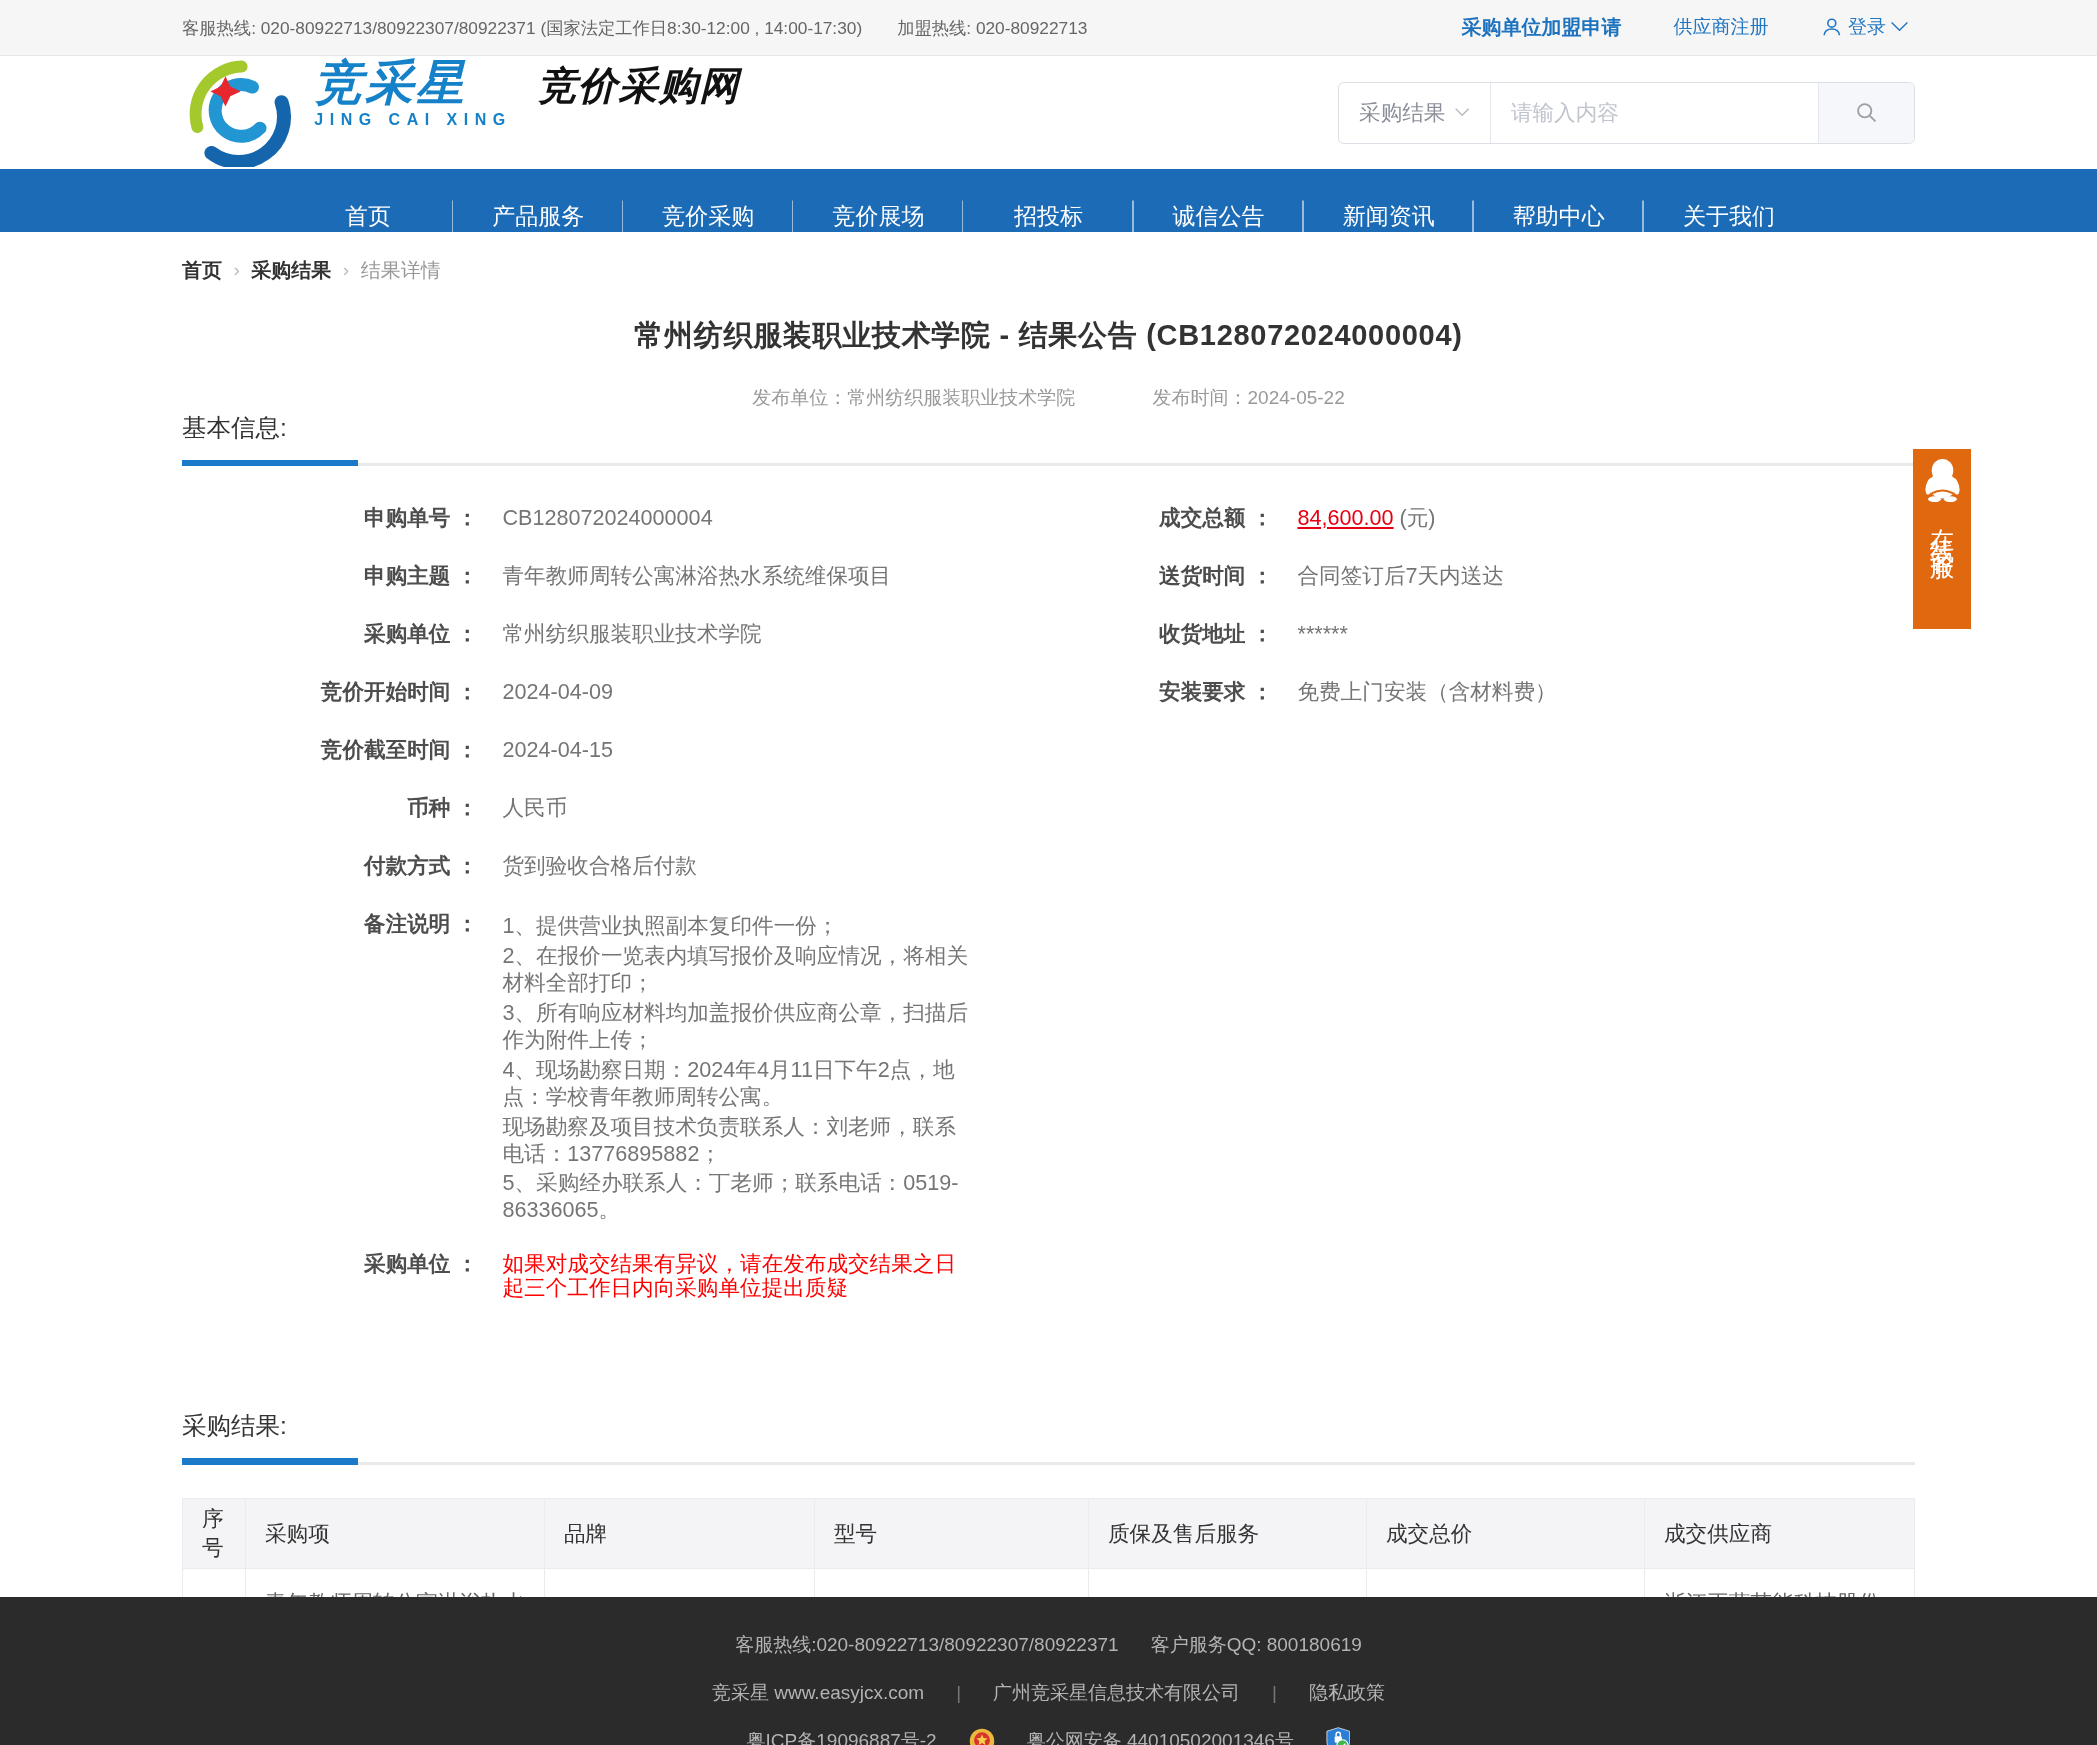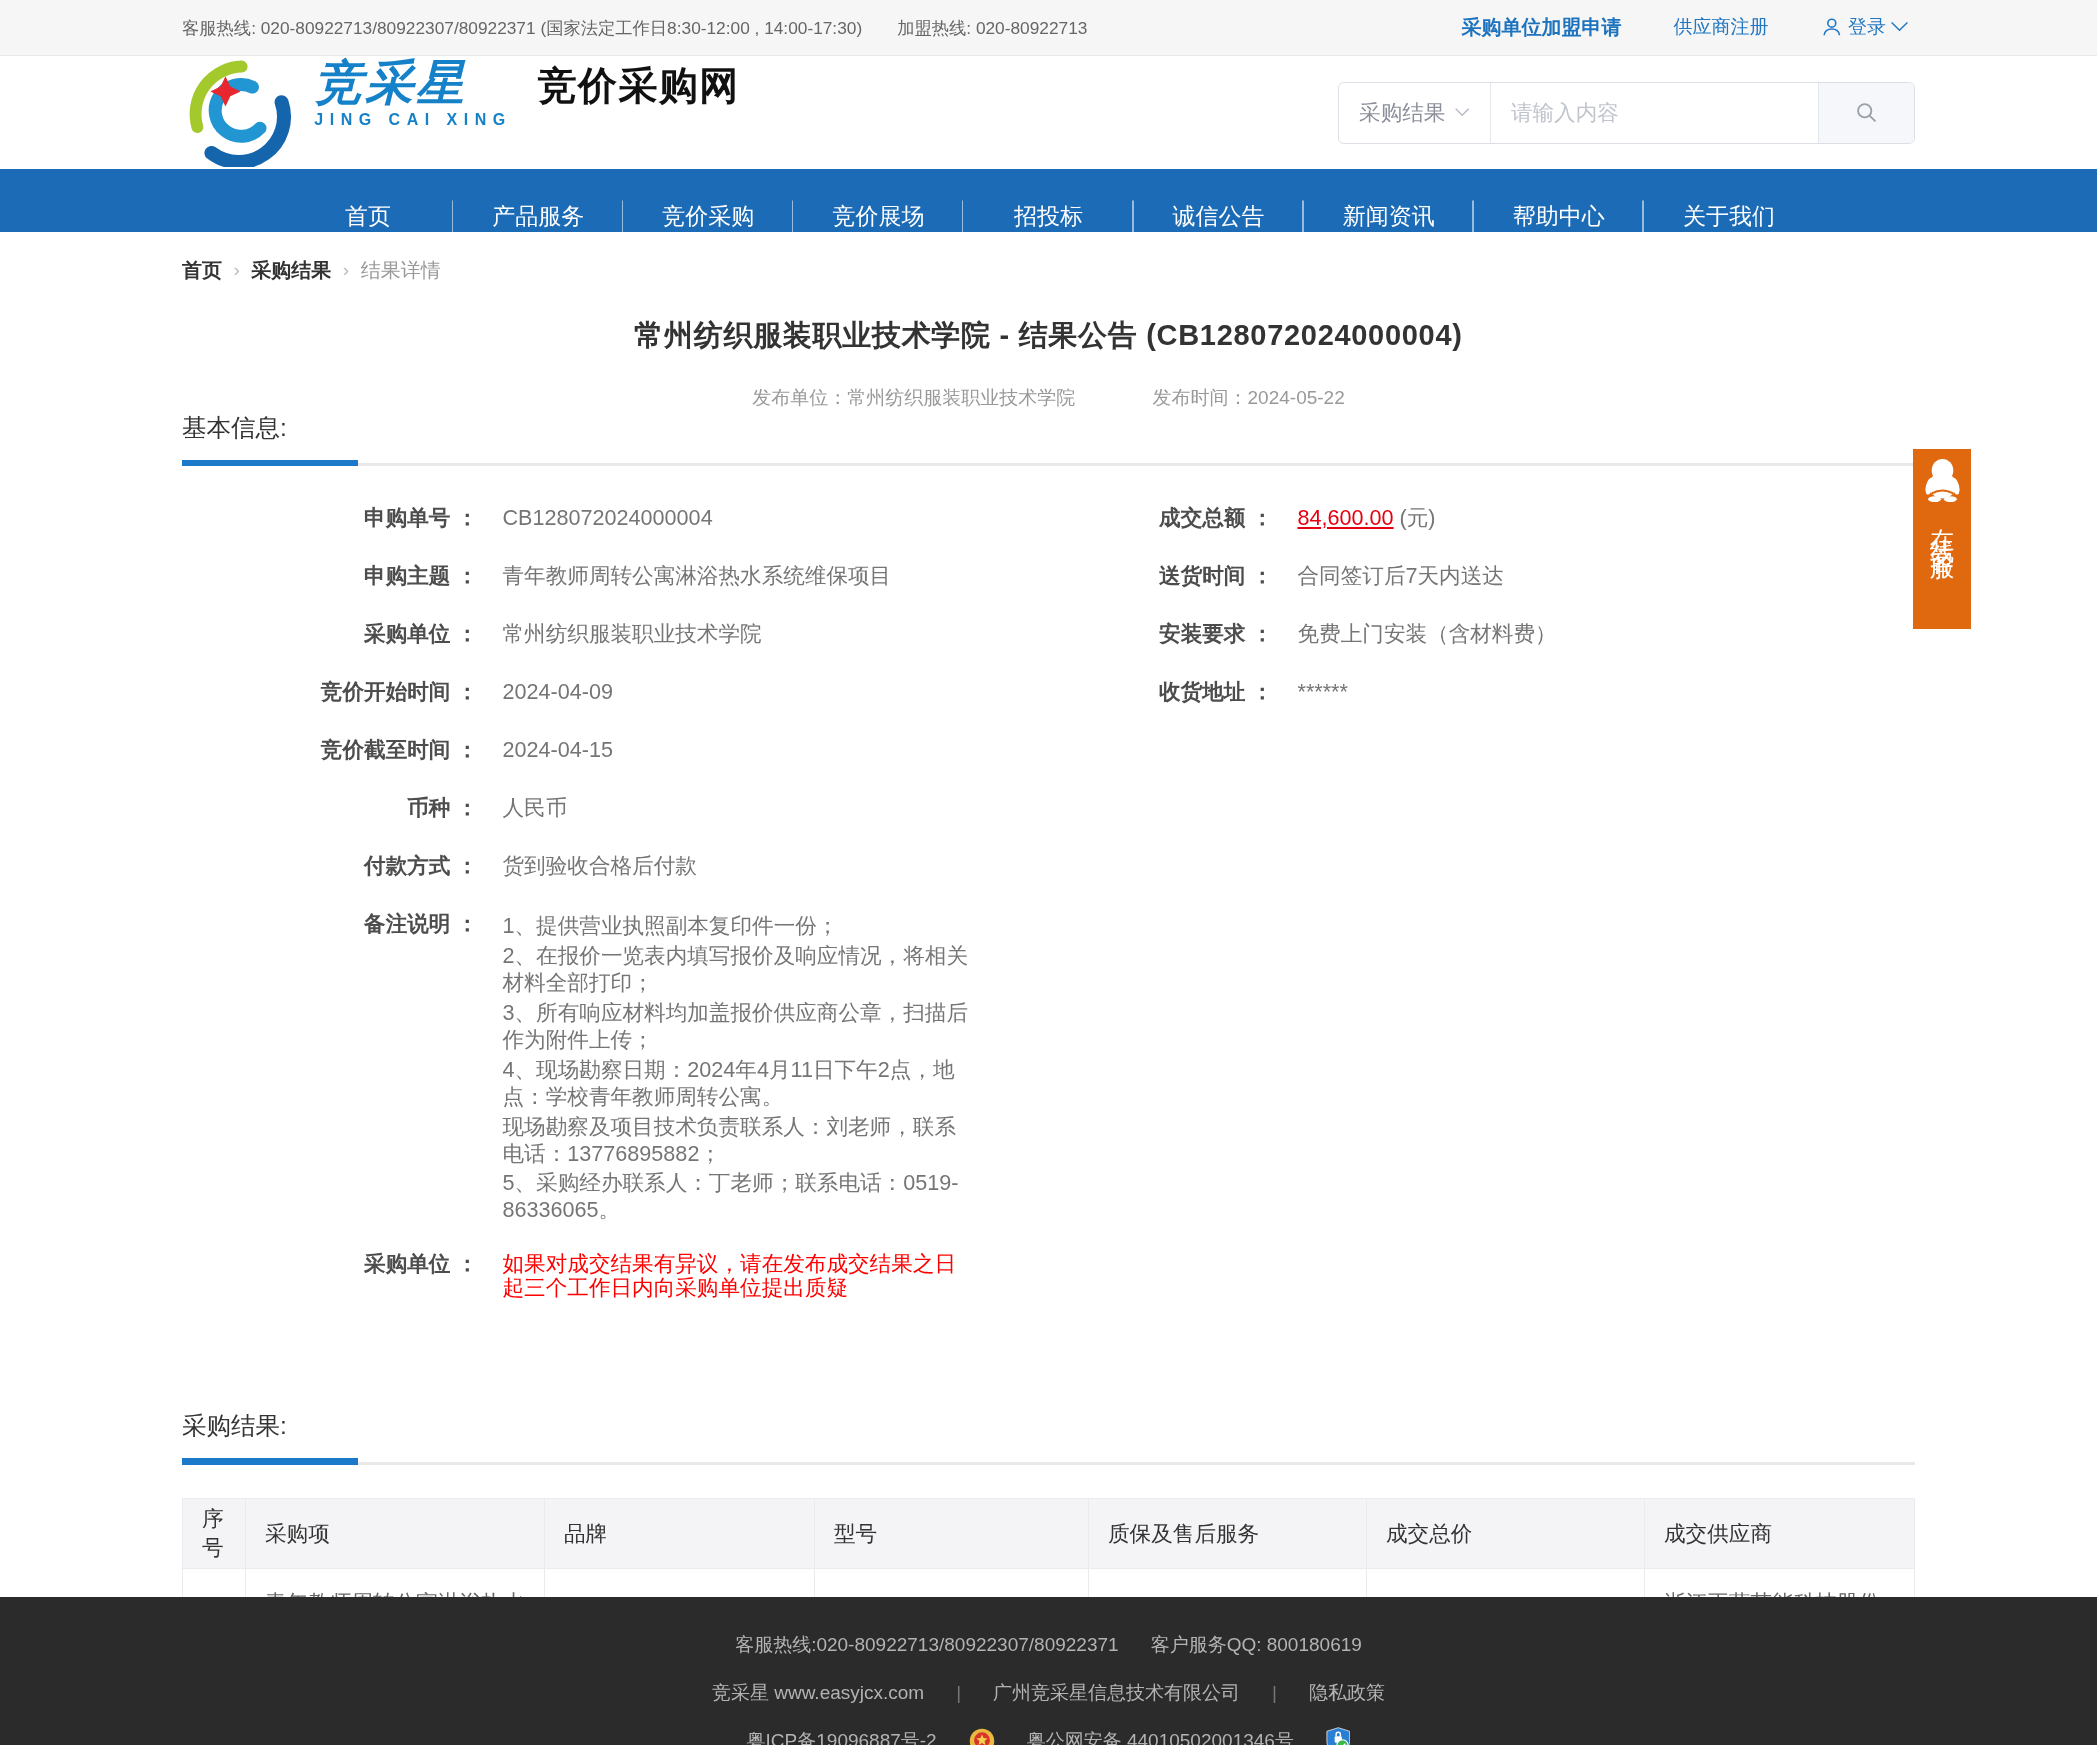--- a/index.html
+++ b/index.html
@@ -22,21 +22,21 @@
   .tb-caret { margin-left:4.3px; display:flex; align-items:center; }
 
   
   .header { height:113px; background:#fff; }
   .header .container { height:100%; display:flex; align-items:center; }
   .logo-block { display:flex; align-items:flex-start; }
   .logo-mark { width:115px; height:108px; }
   .brand-txt { margin-left:17.3px; }
   .brand-cn { font-size:48px; font-weight:bold; color:#1581c8; font-style:italic; letter-spacing:2.9px; line-height:48px; }
   .brand-en { font-size:16px; font-weight:bold; color:#1581c8; letter-spacing:6.5px; margin-top:4.3px; }
-  .site-name { font-size:39px; font-weight:bold; color:#111; margin-left:26px; letter-spacing:1.4px; }
+  .site-name { font-size:39px; font-weight:bold; color:#111; margin-left:26px; letter-spacing:1.4px;font-style:italic; }
   .search-box { margin-left:auto; width:577px; height:62px; border:0.7px solid #dcdfe6; border-radius:5.8px; display:flex; align-items:stretch; overflow:hidden; background:#fff; }
   .search-select { width:166px; display:flex; align-items:center; justify-content:center; color:#8a8f99; font-size:21.6px; border-right:0.7px solid #e3e6ea; cursor:pointer; }
   .search-select svg { margin-left:10px; }
   .search-input { flex:1; border:none; outline:none; font-size:21.6px; padding:0 20px; color:#333; }
   .search-input::placeholder { color:#c0c4cc; }
   .search-btn { width:105px; background:#f5f7fa; border:none; border-left:0.7px solid #e3e6ea; display:flex; align-items:center; justify-content:center; cursor:pointer; }
 
   
   .nav { height:63px; background:#1c6bb6; }
   .nav .container { height:100%; display:flex; padding:0 101px; width:1733px; }
@@ -239,26 +239,26 @@
           <div class="info-label">成交总额 ：</div>
           <div class="info-value">
             <span class="price-link">84,600.00</span><span class="price-suffix"> (元)</span>
           </div>
         </div>
         <div class="info-row">
           <div class="info-label">送货时间 ：</div>
           <div class="info-value">合同签订后7天内送达</div>
         </div>
         <div class="info-row">
+          <div class="info-label">收货地址 ：</div>
+          <div class="info-value">******</div>
+        </div>
+        <div class="info-row">
           <div class="info-label">安装要求 ：</div>
           <div class="info-value">免费上门安装（含材料费）</div>
-        </div>
-        <div class="info-row">
-          <div class="info-label">收货地址 ：</div>
-          <div class="info-value">******</div>
         </div>
       </div>
     </div>
 
     <div class="section2">
       <div class="section-heading">采购结果:</div>
       <div class="section-underline">
           <div class="gray"></div>
           <div class="blue"></div>
         </div>

